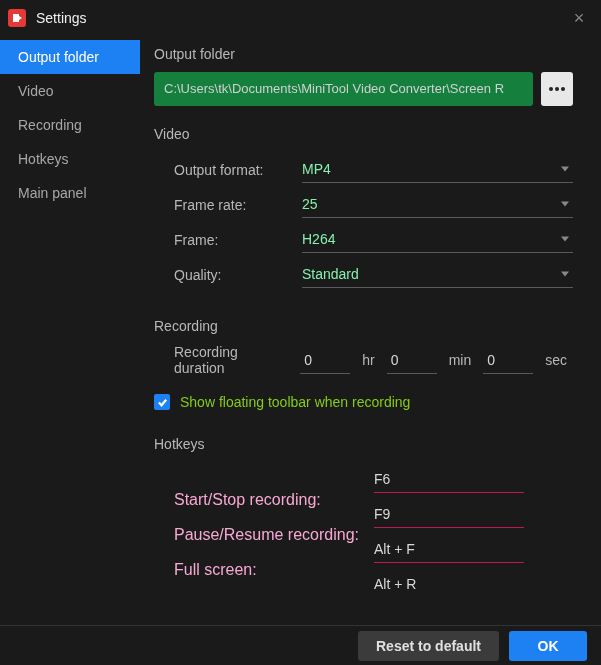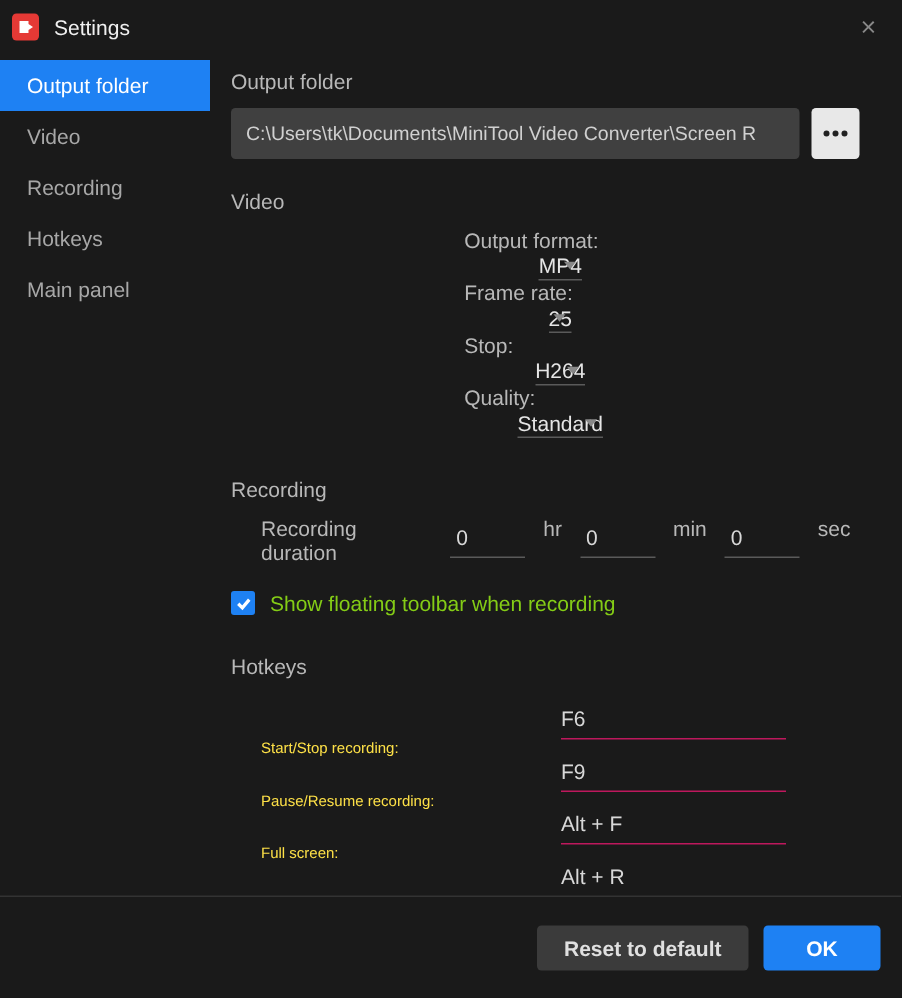--- a/index.html
+++ b/index.html
@@ -18,45 +18,45 @@
   .sidebar .item.active { background: #1e81f3; color: #fff; }
 
   .content { flex: 1; padding: 10px 28px 0 14px; overflow-y: auto; color: #b8b8b8; font-size: 14px; }
   .content::-webkit-scrollbar { width: 6px; }
   .content::-webkit-scrollbar-thumb { background: #444; }
 
   .section-header { font-size: 14px; color: #b8b8b8; margin: 0 0 10px 0; }
   .section-header.mt { margin-top: 26px; }
 
   .path-row { display: flex; gap: 8px; margin: 0 0 20px 0; }
-  .path-input { flex: 1; background: #404040; border: none; color: #d0d0d0; padding: 9px 10px; font-size: 13px; border-radius: 3px; overflow: hidden; white-space: nowrap; text-overflow: ellipsis; }
+  .path-input { flex: 1; background: #15803d; border: none; color: #d0d0d0; padding: 9px 10px; font-size: 13px; border-radius: 3px; overflow: hidden; white-space: nowrap; text-overflow: ellipsis; }
   .browse-btn { width: 32px; height: 34px; background: #e8e8e8; border-radius: 3px; display: flex; align-items: center; justify-content: center; cursor: pointer; }
   .browse-btn .dots { display:flex; gap:2px; }
   .browse-btn .dots span { width:4px; height:4px; background:#222; border-radius:50%; }
 
-  .field-row { display: flex; align-items: center; margin: 0 0 0 20px; height: 35px; flex-direction: column; }
+  .field-row { display: flex; align-items: center; margin: 0 0 0 20px; height: 35px; }
   .field-label { width: 128px; font-size: 14px; color: #b8b8b8; }
-  .select { flex: 1; position: relative; border-bottom: 1px solid #5a5a5a; height: 26px; display: flex; align-items: center; color: #e5e5e5; font-size: 14px; cursor: pointer; }
+  .select { flex: 1; position: relative; border-bottom: 1px solid #5a5a5a; height: 26px; display: flex; align-items: center; color: #86efac; font-size: 14px; cursor: pointer; }
   .select::after { content:""; position:absolute; right:4px; top:50%; transform:translateY(-50%); border-left:4px solid transparent; border-right:4px solid transparent; border-top:5px solid #888; }
 
-  .dur-row { display:flex; align-items:flex-start; margin: 6px 0 0 20px; gap: 6px; }
+  .dur-row { display:flex; align-items:center; margin: 6px 0 0 20px; gap: 6px; }
   .dur-label { font-size:14px; color:#b8b8b8; margin-right: 6px; }
   .dur-input { width: 50px; height: 28px; background: transparent; border: none; border-bottom: 1px solid #5a5a5a; color: #d8d8d8; font-size: 14px; padding: 0 4px; }
   .dur-unit { font-size: 14px; color: #b8b8b8; margin: 0 6px; }
 
   .check-row { display:flex; align-items:center; margin: 18px 0 0 0; }
   .checkbox { width: 16px; height: 16px; background: #1e81f3; border-radius: 2px; display:flex; align-items:center; justify-content:center; margin-right: 10px; cursor:pointer; }
   .checkbox svg { width:11px; height:11px; stroke:#fff; stroke-width:2.4; fill:none; }
   .check-label { font-size:14px; color:#84cc16; }
 
   .hotkey-row { display:flex; align-items:center; margin: 0 0 0 20px; height: 35px; }
-  .hotkey-label { width: 200px; font-size:10px; color:#fde047;margin-top:40px; }
+  .hotkey-label { width: 200px; font-size:16px; color:#f9a8d4;margin-top:40px; }
   .hotkey-val { width: 150px; border-bottom: 1px solid #be185d; height: 26px; display:flex; align-items:center; font-size:14px; color:#d8d8d8; }
 
-  .footer { position:absolute; bottom:0; left:0; right:0; height: 68px; border-top: 1px solid #333; display:flex; align-items:center; justify-content:flex-end; padding: 0 14px; gap: 10px; background:#1a1a1a;}
+  .footer { position:absolute; bottom:0; left:0; right:0; height: 40px; border-top: 1px solid #333; display:flex; align-items:center; justify-content:flex-end; padding: 0 14px; gap: 10px; background:#1a1a1a;}
   .btn { height: 30px; padding: 0 18px; border-radius: 3px; font-size: 14px; cursor:pointer; display:flex; align-items:center; justify-content:center; }
   .btn-default { background: #3b3b3b; color: #e0e0e0; font-weight: 600; }
   .btn-primary { background: #1e81f3; color: #fff; font-weight: 600; min-width: 78px; }
 </style>
 </head>
 <body>
 
 <div class="titlebar">
   <div class="logo">
     <svg viewBox="0 0 10 10">
@@ -93,21 +93,21 @@
     <div class="section-header">Video</div>
     <div class="field-row">
       <div class="field-label">Output format:</div>
       <div class="select">MP4</div>
     </div>
     <div class="field-row">
       <div class="field-label">Frame rate:</div>
       <div class="select">25</div>
     </div>
     <div class="field-row">
-      <div class="field-label">Stop:</div>
+      <div class="field-label">Frame:</div>
       <div class="select">H264</div>
     </div>
     <div class="field-row">
       <div class="field-label">Quality:</div>
       <div class="select">Standard</div>
     </div>
 
     <div class="section-header mt">Recording</div>
     <div class="dur-row">
       <div class="dur-label">Recording duration</div>

